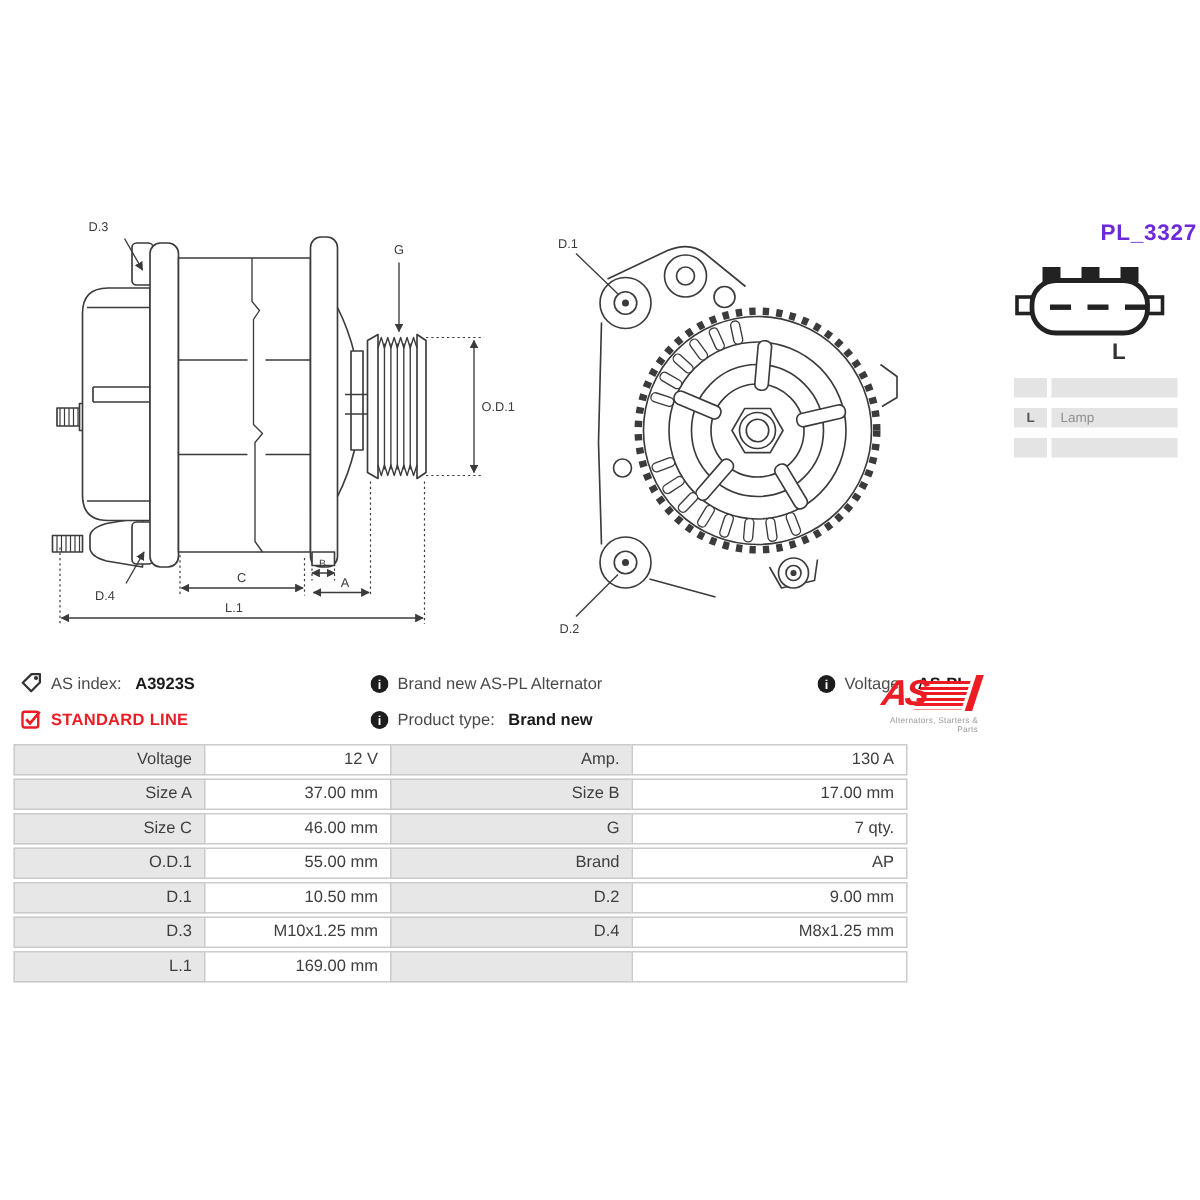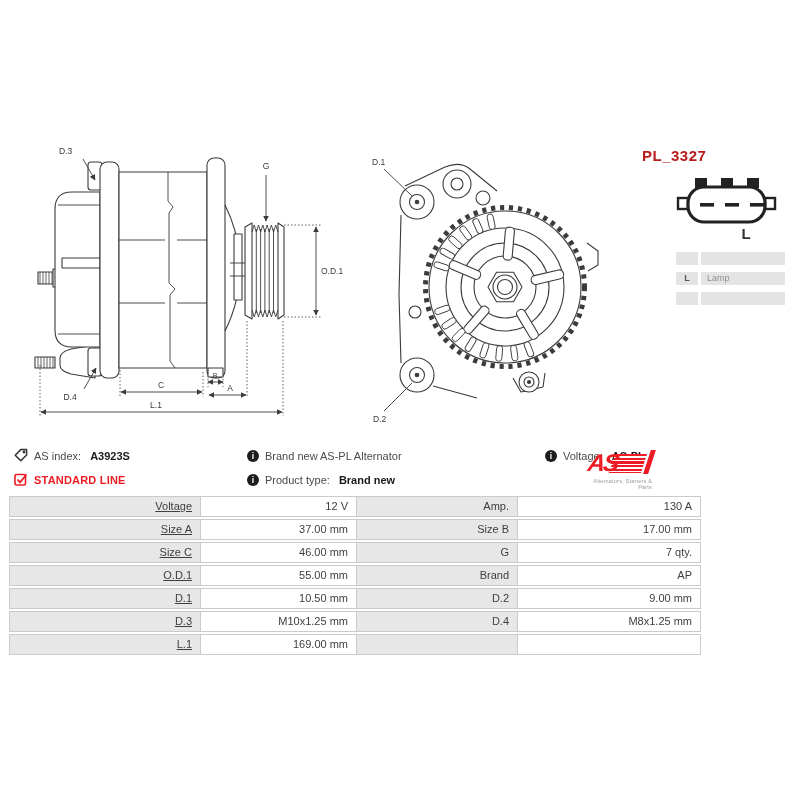--- a/index.html
+++ b/index.html
@@ -6,22 +6,22 @@
   #page{position:relative;width:800px;height:800px;background:#fff;
         font-family:"Liberation Sans",sans-serif;color:#3e3e3e;overflow:hidden;}
   svg text{font-family:"Liberation Sans",sans-serif;}
 
   
   .diagram{position:absolute;}
   #side-view{left:25px;top:135px;}
   #front-view{left:355px;top:135px;}
 
   
-  #plug-code{position:absolute;left:642px;top:147px;width:124px;text-align:left;
-             color:#b91c1c;font-weight:bold;font-size:15px;letter-spacing:.5px;}
+  #plug-code{position:absolute;left:674px;top:147px;width:124px;text-align:right;
+             color:#6d28d9;font-weight:bold;font-size:15px;letter-spacing:.5px;}
   #connector-svg{position:absolute;left:660px;top:168px;}
   #legend{position:absolute;left:676px;top:252px;}
   .legend-row{display:flex;margin-bottom:7px;}
   .legend-key{width:22px;height:13px;background:#e4e4e4;font-size:9px;font-weight:bold;
               color:#555;text-align:center;line-height:13px;}
   .legend-val{width:84px;height:13px;background:#e4e4e4;margin-left:3px;font-size:9px;
               color:#8f8f8f;line-height:13px;padding-left:6px;box-sizing:border-box;}
 
   
   .info-row{position:absolute;left:0;width:800px;height:20px;font-size:11px;}
@@ -45,21 +45,21 @@
   .logo-tagline{margin-top:2px;font-size:5.5px;color:#9a9a9a;letter-spacing:.2px;text-align:right;width:66px;}
 
   
   #spec-table{position:absolute;left:9px;top:496px;}
   .spec-row{display:flex;margin-bottom:2px;}
   .cell{box-sizing:border-box;height:21px;line-height:19px;font-size:11px;text-align:right;
         padding-right:8px;border:1px solid #cbcbcb;color:#3e3e3e;}
   .cell+.cell{margin-left:-1px;}
   .lc{background:#e7e7e7;}
   .vc{background:#fff;}
-  .w1{width:192px;text-decoration:underline;} .w2{width:157px;padding-left:20px;} .w3{width:162px;} .w4{width:184px;}
+  .w1{width:128px;} .w2{width:125px;padding-left:20px;} .w3{width:162px;} .w4{width:184px;}
 </style>
 </head>
 <body>
 
 <div id="page">
 
   <svg id="side-view" class="diagram" width="320" height="290" viewBox="0 0 320 290">
     <defs>
       <marker id="arr" viewBox="0 0 10 10" refX="9" refY="5" markerWidth="6.5" markerHeight="6.5" orient="auto-start-reverse">
         <path d="M0,0 L10,5 L0,10 z" fill="#3b3b3b"></path>

